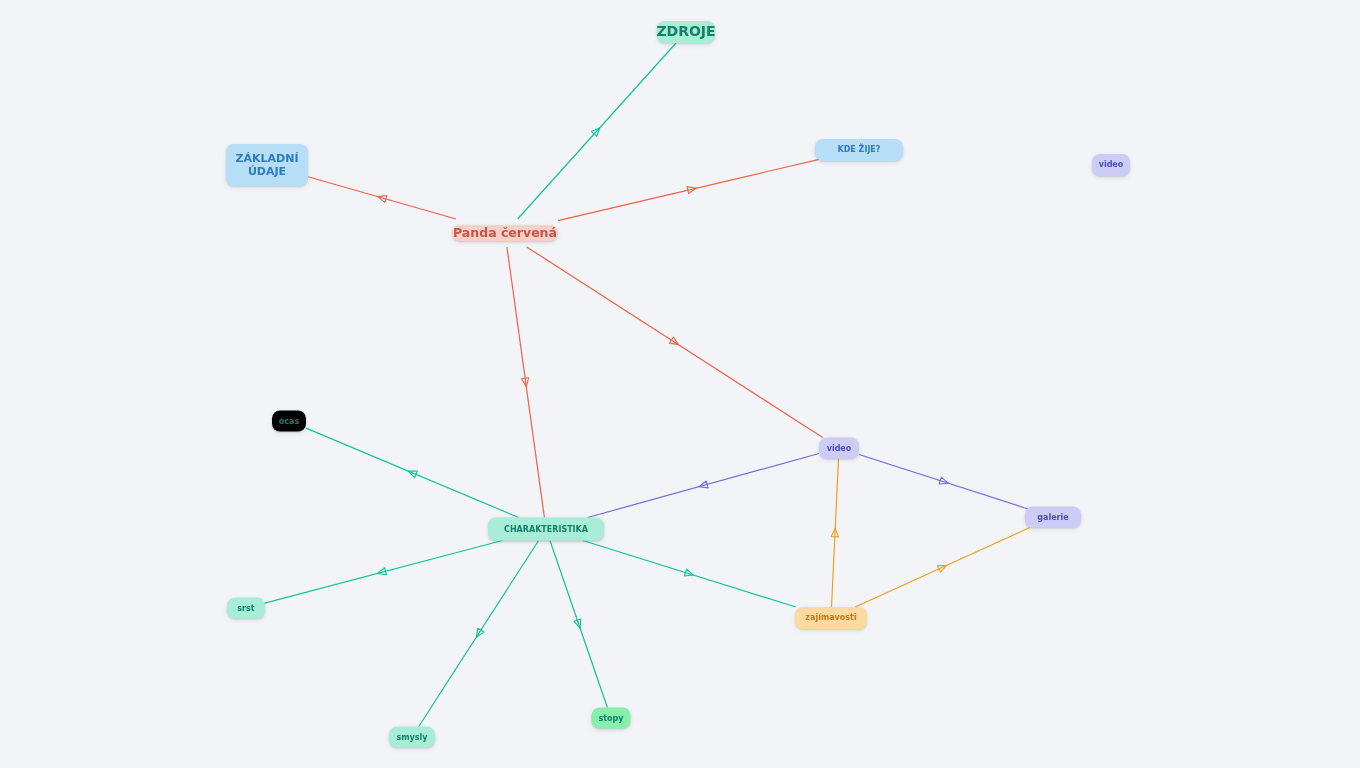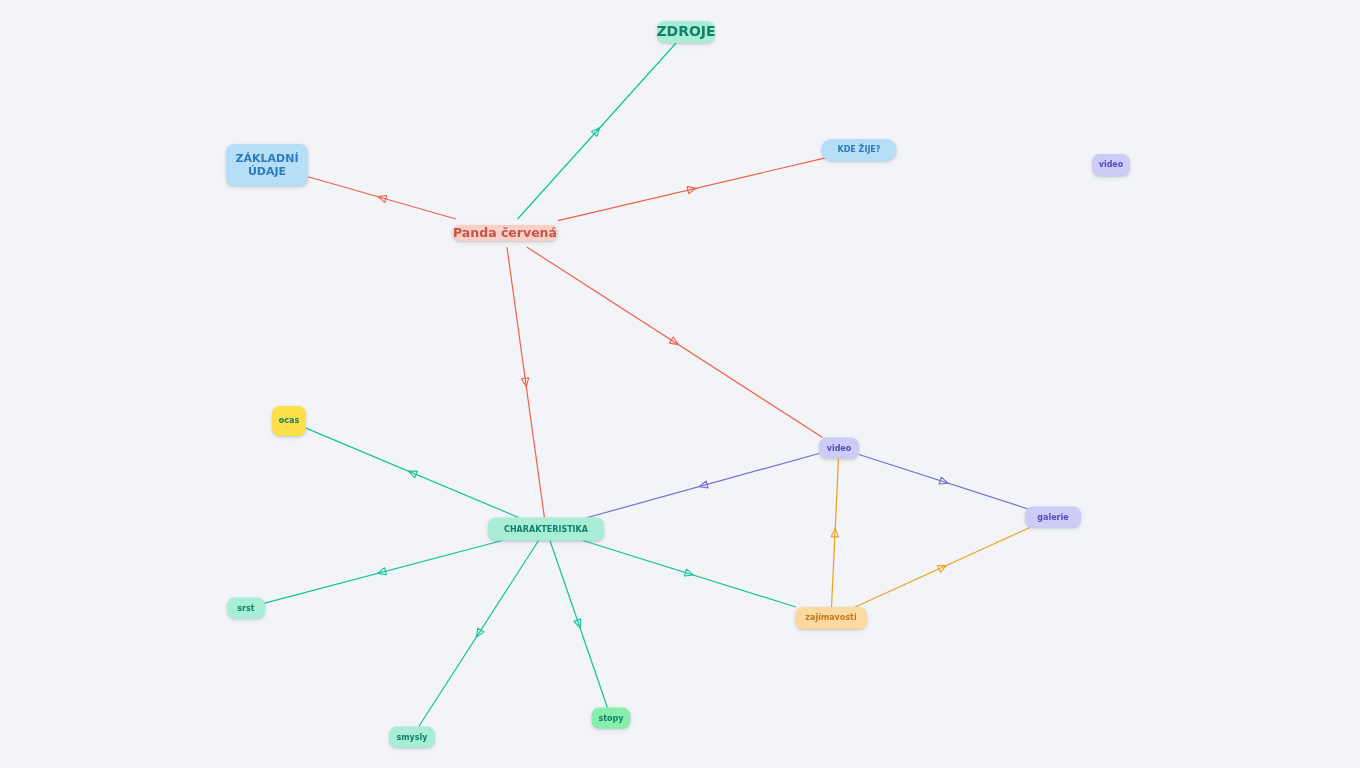--- a/index.html
+++ b/index.html
@@ -70,24 +70,24 @@
       <line x1="831.5176470588235" y1="607" x2="838.5058823529412" y2="458.5" stroke="#efa01e" stroke-width="1.2"></line>
       <polygon points="-4,-3.6 4.4,0 -4,3.6" fill="none" stroke="#efa01e" stroke-width="1.1" stroke-linejoin="round" transform="translate(835.0117647058823,532.75) rotate(-87.3057157101439)"></polygon>
       <line x1="855.1782178217821" y1="607" x2="1029.920792079208" y2="527.5" stroke="#efa01e" stroke-width="1.2"></line>
       <polygon points="-4,-3.6 4.4,0 -4,3.6" fill="none" stroke="#efa01e" stroke-width="1.1" stroke-linejoin="round" transform="translate(942.549504950495,567.25) rotate(-24.463396849406685)"></polygon>
     </svg>
   <div id="node-layer">
       <div class="node" style="left: 505px; top: 233px; width: 106px; height: 16px; background: rgb(249, 207, 198); color: rgb(192, 88, 74); font-size: 12.5px;">Panda červená</div>
       <div class="node" style="left: 686px; top: 32px; width: 58px; height: 22px; background: rgb(168, 237, 213); color: rgb(18, 128, 106); font-size: 14px;">ZDROJE</div>
       <div class="node" style="left: 267px; top: 165px; width: 82px; height: 42px; background: rgb(182, 223, 247); color: rgb(43, 123, 189); font-size: 11px;">ZÁKLADNÍ
 ÚDAJE</div>
-      <div class="node" style="left: 859px; top: 150px; width: 75px; height: 22px; background: rgb(182, 223, 247); color: rgb(43, 123, 189); font-size: 8px; border-radius: 10px;">KDE ŽIJE?</div>
+      <div class="node" style="left: 859px; top: 150px; width: 88px; height: 22px; background: rgb(182, 223, 247); color: rgb(43, 123, 189); font-size: 8px;">KDE ŽIJE?</div>
       <div class="node" style="left: 1111px; top: 165px; width: 38px; height: 22px; background: rgb(204, 204, 247); color: rgb(77, 77, 187); font-size: 8px;">video</div>
       <div class="node" style="left: 546px; top: 529px; width: 116px; height: 23px; background: rgb(168, 237, 213); color: rgb(18, 128, 106); font-size: 8px;">CHARAKTERISTIKA</div>
-      <div class="node" style="left: 289px; top: 421px; width: 34px; height: 30px; background: #fde047; color: rgb(18, 128, 106); font-size: 8px;">ocas</div>
+      <div class="node" style="left: 289px; top: 421px; width: 34px; height: 21px; background: #000000; color: rgb(18, 128, 106); font-size: 8px;">ocas</div>
       <div class="node" style="left: 246px; top: 608px; width: 38px; height: 21px; background: rgb(168, 237, 213); color: rgb(18, 128, 106); font-size: 8px;">srst</div>
       <div class="node" style="left: 412px; top: 737px; width: 46px; height: 21px; background: rgb(168, 237, 213); color: rgb(18, 128, 106); font-size: 8px;">smysly</div>
       <div class="node" style="left: 611px; top: 718px; width: 39px; height: 21px; background: #86efac; color: rgb(18, 128, 106); font-size: 8px;">stopy</div>
       <div class="node" style="left: 839px; top: 448px; width: 40px; height: 21px; background: rgb(204, 204, 247); color: rgb(77, 77, 187); font-size: 8px;">video</div>
       <div class="node" style="left: 1053px; top: 517px; width: 56px; height: 21px; background: rgb(204, 204, 247); color: rgb(77, 77, 187); font-size: 8px;">galerie</div>
       <div class="node" style="left: 831px; top: 618px; width: 72px; height: 22px; background: rgb(252, 217, 160); color: rgb(192, 122, 24); font-size: 8px;">zajímavosti</div>
     </div>
 </div>
 
 </body></html>

